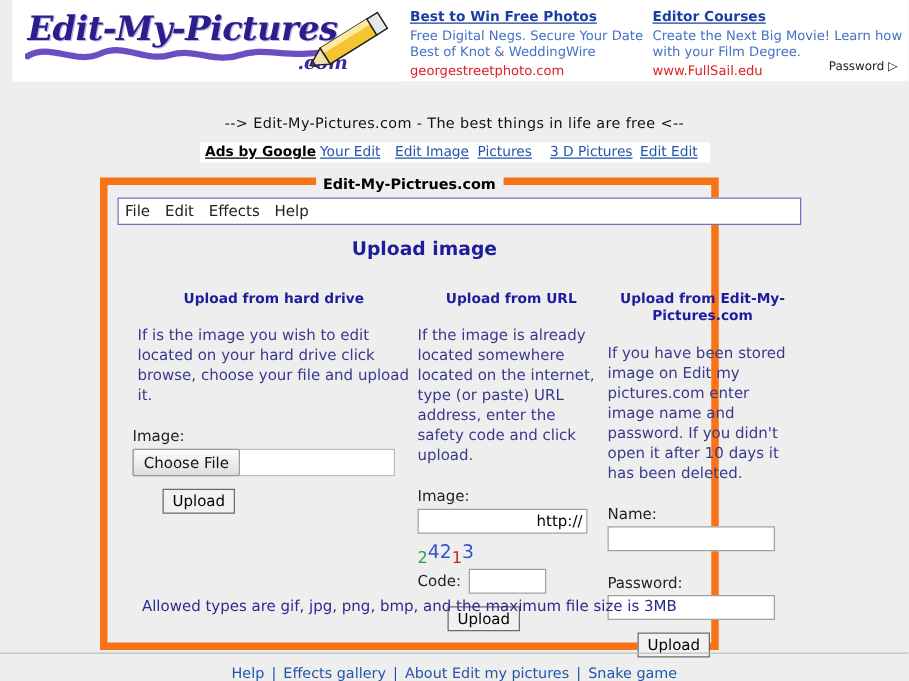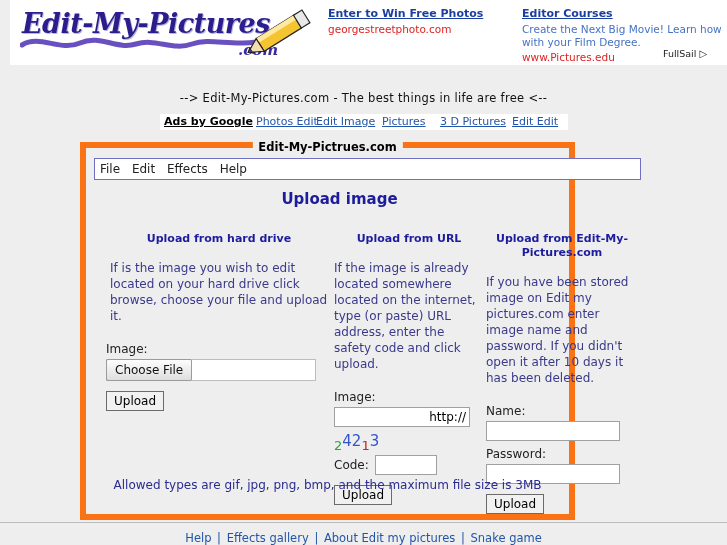--- a/index.html
+++ b/index.html
@@ -273,20 +273,21 @@
   .btn {
     font-family: "DejaVu Sans", "Liberation Sans", sans-serif;
     font-size: 12px;
     color: #000;
     background: #f1f1f1;
     border: 1px solid #6b6b6b;
     padding: 2px 7px;
     margin-top: 10px;
     cursor: pointer;
     box-sizing: border-box;
+    margin-left: 24px;
   }
 
   .urlinput { width: 136px; }
   .codeinput { width: 62px; }
   .nameinput, .pwinput { width: 134px; }
 
   .captcha {
     margin-top: 5px;
     margin-bottom: 5px;
     font-family: "DejaVu Sans", "Liberation Sans", sans-serif;
@@ -348,41 +349,42 @@
         <rect x="10" y="20" width="44" height="15" fill="#f5c431" stroke="#222" stroke-width="1.2"></rect>
         <rect x="10" y="20" width="44" height="5" fill="#ffe9a0" stroke="none"></rect>
         <rect x="54" y="20" width="10" height="15" fill="#e8e8e8" stroke="#222" stroke-width="1.2"></rect>
         <polygon points="10,20 10,35 -4,27.5" fill="#f3deb0" stroke="#222" stroke-width="1.2"></polygon>
         <polygon points="-0.5,24.5 -0.5,30.5 -4,27.5" fill="#4b3ba8" stroke="#222" stroke-width="1"></polygon>
       </g>
     </svg>
   </div>
 
   <div class="ad-col one">
-    <span class="ad-title">Enter to Win Free Photos</span>
+    <span class="ad-title">Best to Win Free Photos</span>
+    <span class="ad-body">Free Digital Negs. Secure Your Date Best of Knot &amp; WeddingWire</span>
     <span class="ad-url">georgestreetphoto.com</span>
   </div>
 
   <div class="ad-col two">
     <span class="ad-title">Editor Courses</span>
     <span class="ad-body">Create the Next Big Movie! Learn how with your Film Degree.</span>
-    <span class="ad-url">www.Pictures.edu</span>
+    <span class="ad-url">www.FullSail.edu</span>
   </div>
 
   <div class="adchoices">
-    <span>FullSail</span>
+    <span>Password</span>
     <span class="tri">▷</span>
   </div>
 </div>
 
 <div class="tagline">--&gt; Edit-My-Pictures.com - The best things in life are free &lt;--</div>
 
 <div class="adstrip">
   <span class="byg">Ads by Google</span>
-  <a class="k1">Photos Edit</a>
+  <a class="k1">Your Edit</a>
   <a class="k2">Edit Image</a>
   <a class="k3">Pictures</a>
   <a class="k4">3 D Pictures</a>
   <a class="k5">Edit Edit</a>
 </div>
 
 <div class="panel">
   <div class="panel-legend">Edit-My-Pictrues.com</div>
 
   <div class="menubar">
@@ -415,21 +417,21 @@
       <input type="text" class="codeinput" value="" style="">
     </div>
     <button class="btn">Upload</button>
   </div>
 
   <div class="col c3">
     <div class="col-head">Upload from Edit-My-Pictures.com</div>
     <div class="col-body">If you have been stored image on Edit my pictures.com enter image name and password. If you didn't open it after 10 days it has been deleted.</div>
     <div class="fieldlabel">Name:</div>
     <input type="text" class="nameinput" value="" style="">
-    <div class="fieldlabel" style="margin-top:6px">Password:</div>
+    <div class="fieldlabel" style="margin-top:18px">Password:</div>
     <input type="password" class="pwinput" value="" style="">
     <button class="btn">Upload</button>
   </div>
 
   <div class="allowed">Allowed types are gif, jpg, png, bmp, and the maximum file size is 3MB</div>
 </div>
 
 <div class="footer-rule"></div>
 
 <div class="footer-links">

